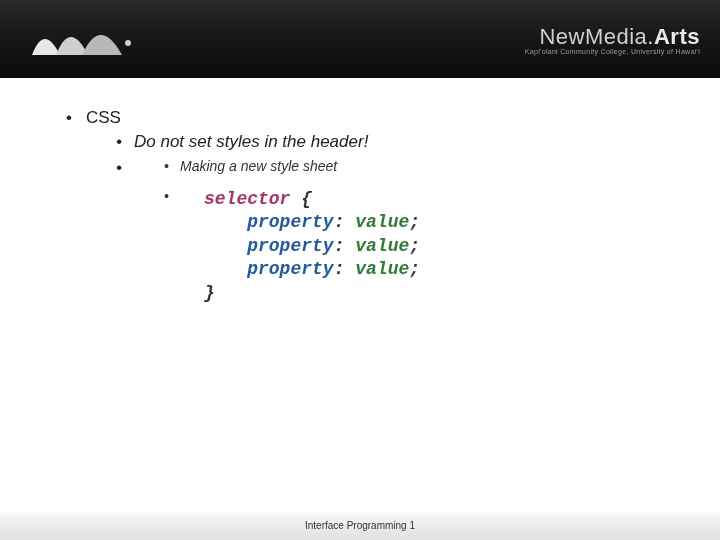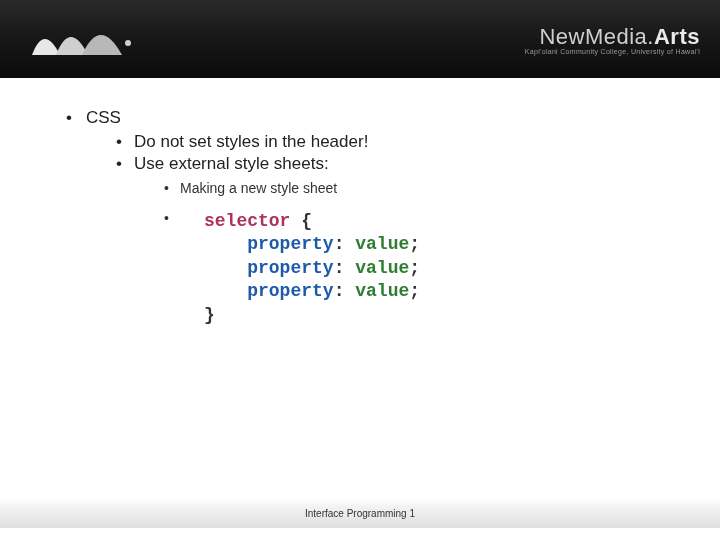--- a/index.html
+++ b/index.html
@@ -76,20 +76,21 @@
     list-style: none;
     padding-left: 26px;
     margin-top: 4px;
   }
   ul.sub > li {
     position: relative;
     padding-left: 22px;
     font-size: 17px;
     color: #222;
     margin-bottom: 2px;
+    font-style: italic;
   }
   ul.sub > li::before {
     content: "•";
     position: absolute;
     left: 4px;
     top: 0;
   }
   ul.subsub {
     list-style: none;
     padding-left: 26px;
@@ -134,21 +135,21 @@
     line-height: 1.3;
     white-space: pre;
   }
   .tok-sel { color: #b03060; }
   .tok-prop { color: #1e5aa8; }
   .tok-val  { color: #2e7d32; }
   .tok-punc { color: #333; }
 
   .footer {
     position: absolute;
-    bottom: 12px;
+    bottom: 0;
     left: 0;
     width: 100%;
     height: 40px;
     display: flex;
     align-items: center;
     justify-content: center;
   }
   .footer-bar {
     position: absolute;
     bottom: 0; left: 0; width: 100%; height: 30px;
@@ -183,21 +184,20 @@
 </div>
 
 <div class="content">
 
   <ul class="bullets">
     <li>
       <span>CSS</span>
       <ul class="sub">
         <li>Do not set styles in the header!</li>
         <li>
-          <span>Use external style sheets:</span>
           <ul class="subsub">
             <li>Making a new style sheet</li>
             <li>
 
               <div class="code-block"><span class="tok-sel">selector</span><span class="tok-punc"> {</span>
 <span>    </span><span class="tok-prop">property</span><span class="tok-punc">: </span><span class="tok-val">value</span><span class="tok-punc">;</span>
 <span>    </span><span class="tok-prop">property</span><span class="tok-punc">: </span><span class="tok-val">value</span><span class="tok-punc">;</span>
 <span>    </span><span class="tok-prop">property</span><span class="tok-punc">: </span><span class="tok-val">value</span><span class="tok-punc">;</span>
 <span class="tok-punc">}</span></div>
 

